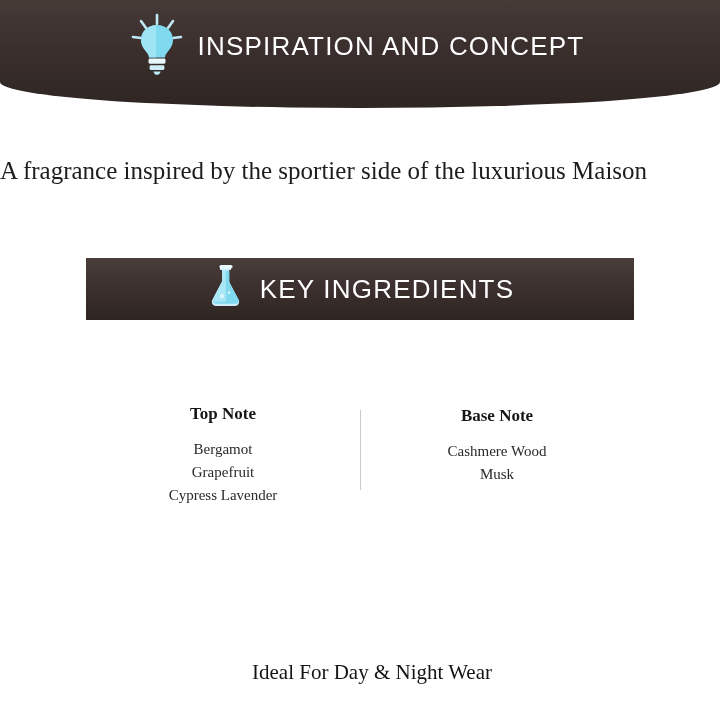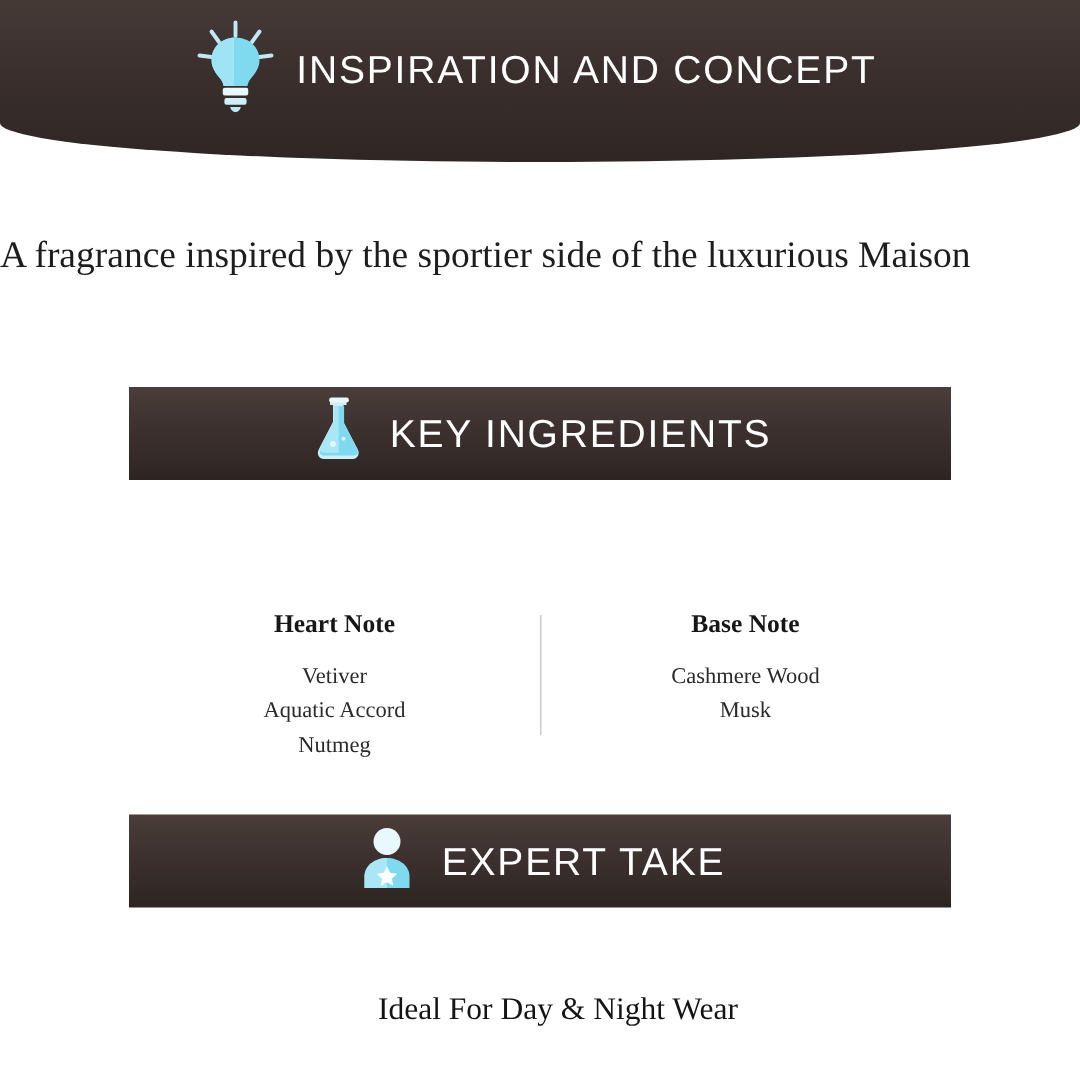--- a/index.html
+++ b/index.html
@@ -173,45 +173,32 @@
           <circle cx="16" cy="33" r="2" fill="#e9f8fc" opacity="0.85"></circle>
           <circle cx="23" cy="29.5" r="1.3" fill="#e9f8fc" opacity="0.85"></circle>
         </svg>
       </span>
       <span class="banner-title">KEY INGREDIENTS</span>
     </div>
   </div>
 
   <div class="notes" style="top:404px;">
 
-
-    <div class="note-col" style="padding-top:2px;">
-      <div class="note-title">Heart Note</div>
-      <div class="note-item">Vetiver</div>
-      <div class="note-item">Aquatic Accord</div>
-      <div class="note-item">Nutmeg</div>
-    </div>
+    <div class="note-col">
+      <div class="note-title">Top Note</div>
+      <div class="note-item">Bergamot</div>
+      <div class="note-item">Grapefruit</div>
+      <div class="note-item">Cypress Lavender</div>
+    </div>
+
 
     <div class="note-col" style="padding-top:2px;">
       <div class="note-title">Base Note</div>
       <div class="note-item">Cashmere Wood</div>
       <div class="note-item">Musk</div>
     </div>
 
   </div>
 
-  <div class="banner banner-mid" style="top:543px;">
-    <div class="banner-inner">
-      <span class="icon">
-        <svg width="44" height="48" viewBox="0 0 44 48" aria-hidden="true">
-          <circle cx="22" cy="13" r="9" fill="#e9f8fc"></circle>
-          <path d="M22 24c-8.3 0-15 5.4-15 12.2V44h30v-7.8C37 29.4 30.3 24 22 24z" fill="#7fd9ef"></path>
-          <path d="M22 24c-8.3 0-15 5.4-15 12.2V44h15V24z" fill="#a9e7f7"></path>
-          <path d="M22 29.5l2.1 4.4 4.7.6-3.5 3.3.9 4.7-4.2-2.3-4.2 2.3.9-4.7-3.5-3.3 4.7-.6z" fill="#ffffff"></path>
-        </svg>
-      </span>
-      <span class="banner-title">EXPERT TAKE</span>
-    </div>
-  </div>
 
   <div class="expert-text" style="top:660px;">Ideal For Day &amp; Night Wear</div>
 
 </div>
 
 </body></html>

